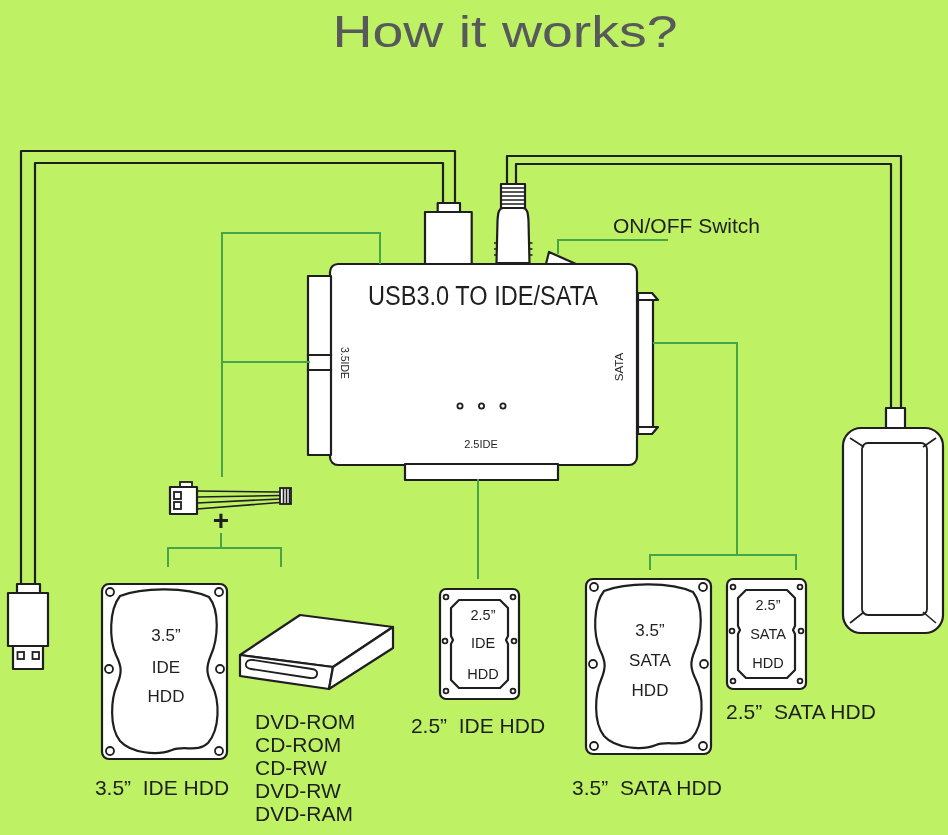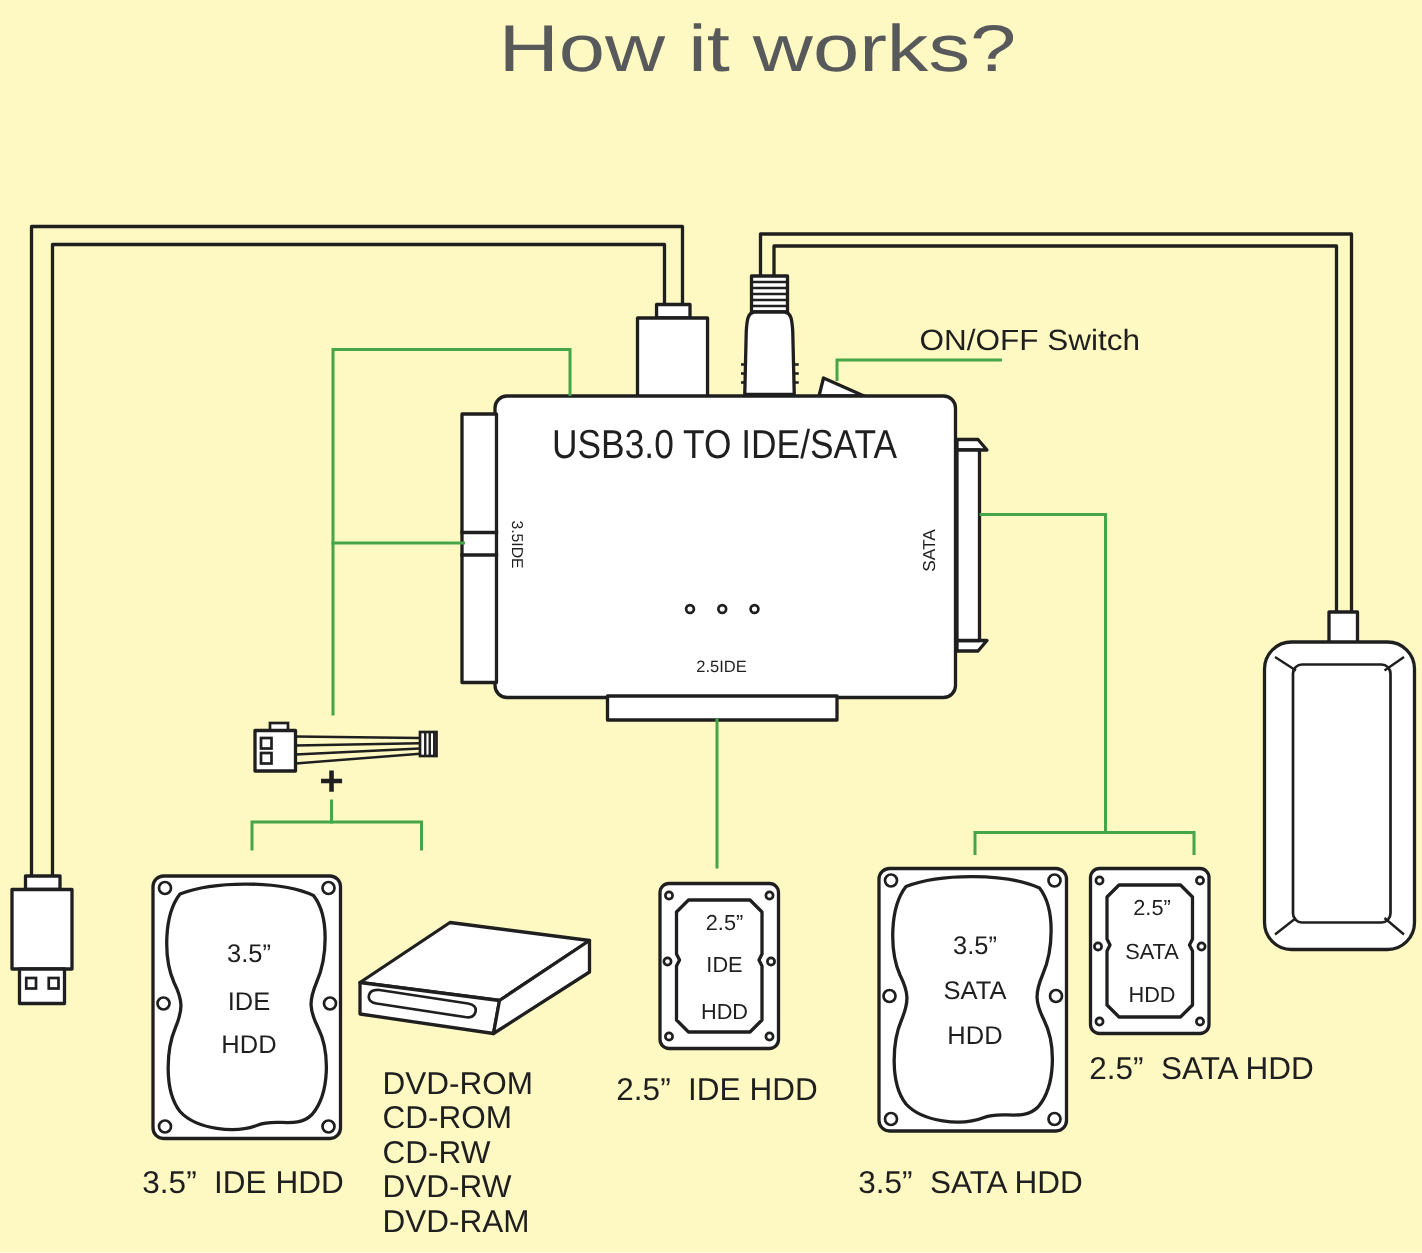--- a/index.html
+++ b/index.html
@@ -1,17 +1,17 @@
 <!DOCTYPE html>
 <html style="--line: #1f1f1f; --green: #46a546; --title: #58595b;"><head>
 <meta charset="utf-8">
 <style>
   :root { --line:#1f1f1f; --green:#46a546; --title:#58595b; }
   html,body { margin:0; padding:0; background:#ffffff; }
-  .stage { position:relative; width:948px; height:835px; background:#fef9c3; overflow:hidden; }
+  .stage { position:relative; width:948px; height:835px; background:#bef264; overflow:hidden; }
   svg { display:block; font-family:"Liberation Sans", sans-serif; }
   .ln  { fill:none; stroke:var(--line); stroke-width:2.2; stroke-linejoin:round; stroke-linecap:square; }
   .thin{ fill:none; stroke:var(--line); stroke-width:1.6; }
   .fw  { fill:#ffffff; stroke:var(--line); stroke-width:2.2; stroke-linejoin:round; }
   .fwt { fill:#ffffff; stroke:var(--line); stroke-width:1.8; }
   .gl  { fill:none; stroke:var(--green); stroke-width:2; stroke-linecap:square; }
   .tx  { fill:var(--line); }
   .ttl { fill:var(--title); }
 </style>
 </head>

